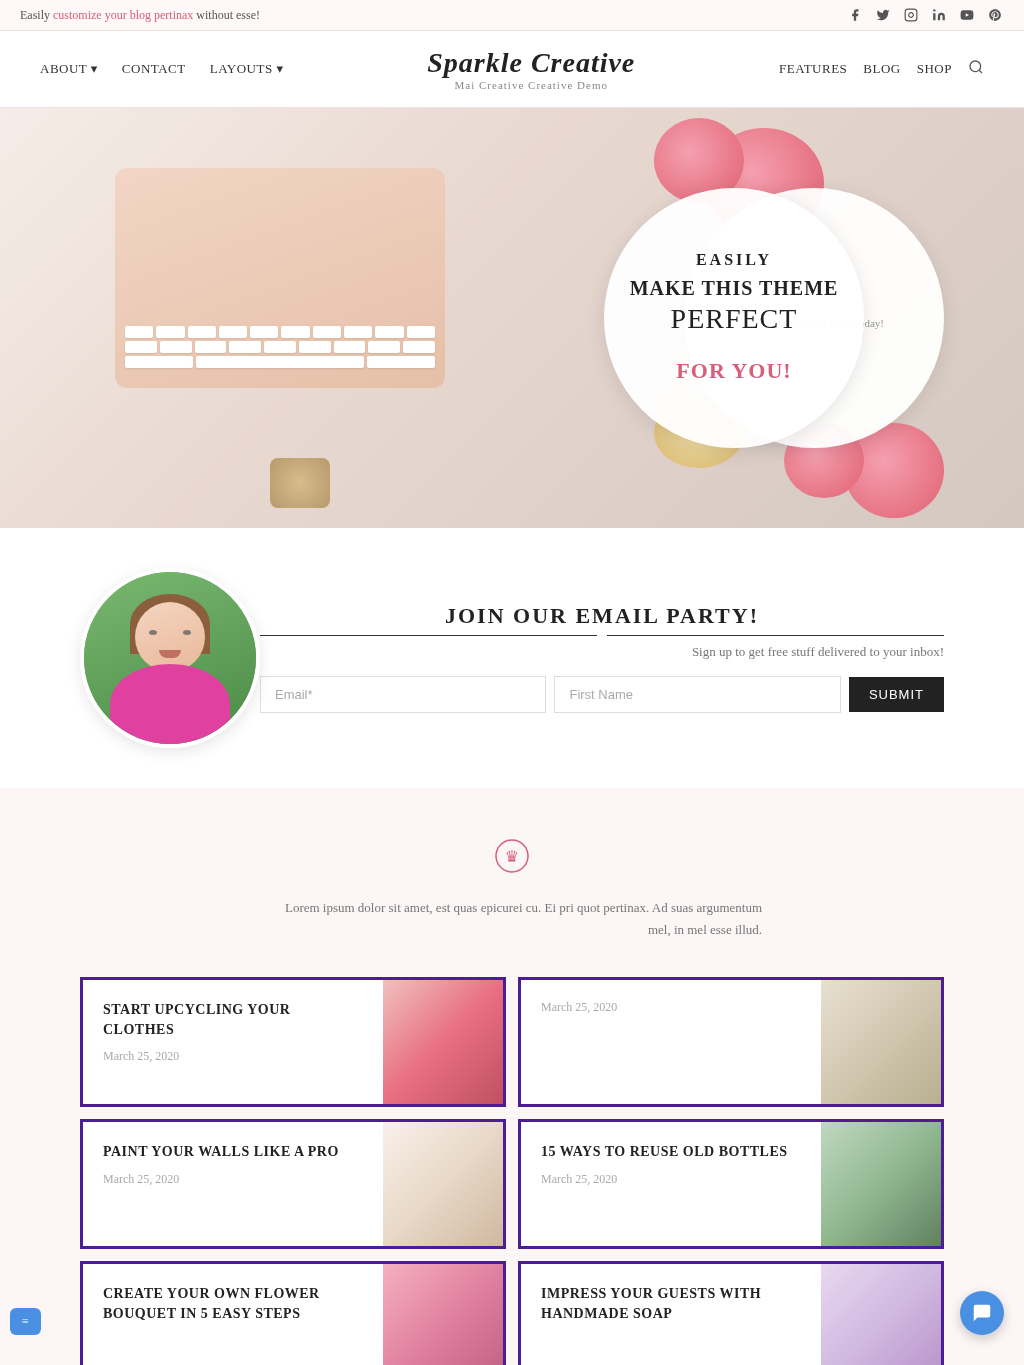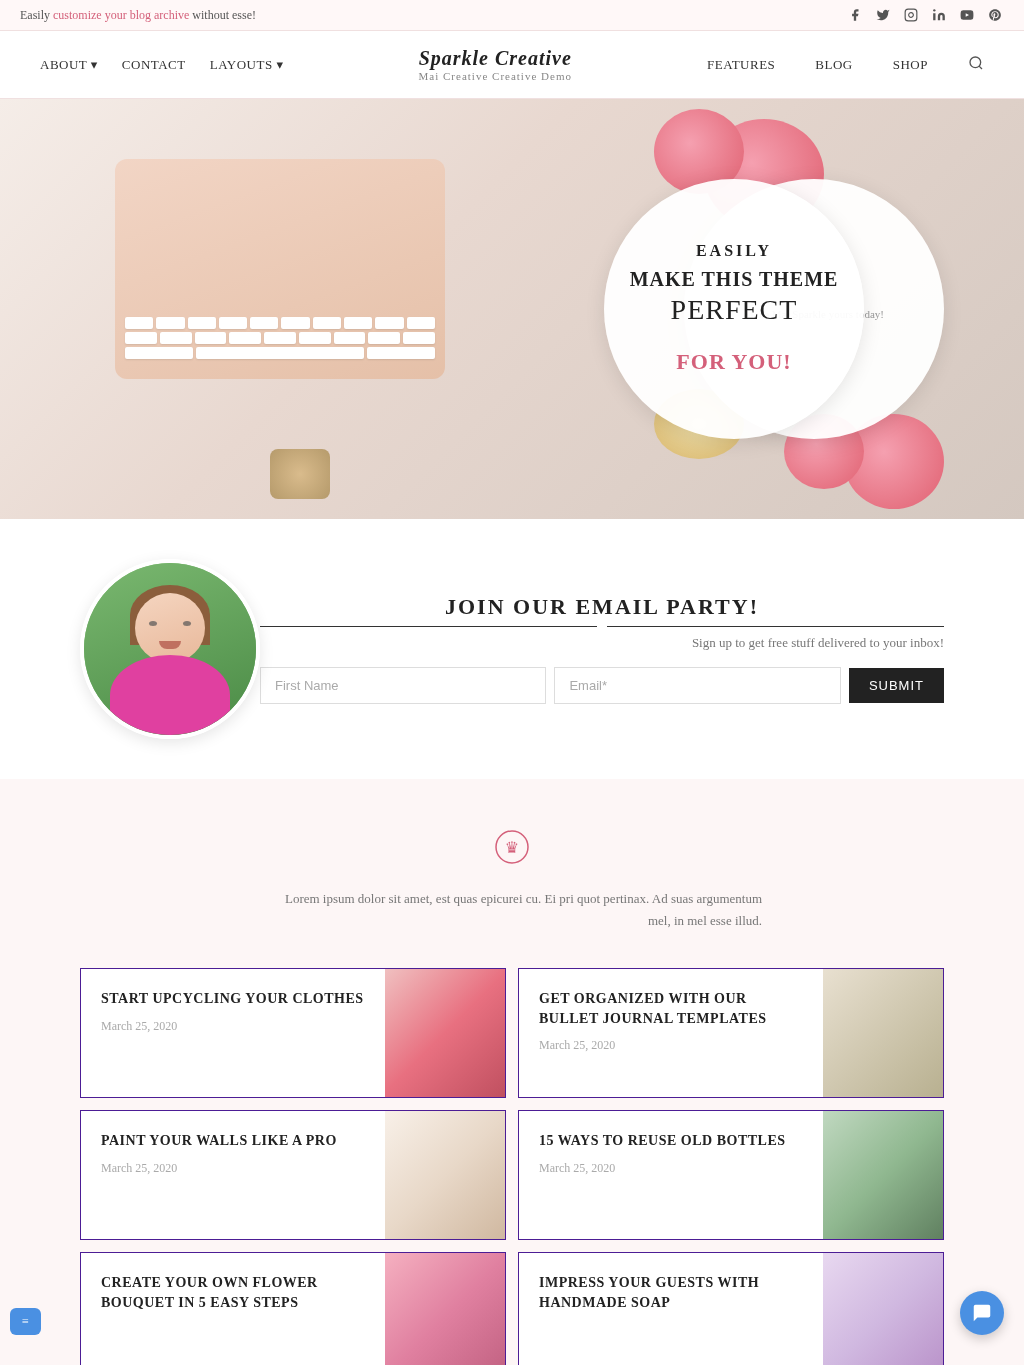--- a/index.html
+++ b/index.html
@@ -25,23 +25,23 @@
       background: #fff;
       padding: 16px 40px;
       display: flex;
       align-items: center;
       justify-content: space-between;
       border-bottom: 1px solid #f0e0e0;
     }
     .nav-left { display: flex; gap: 24px; align-items: center; font-size: 13px; letter-spacing: 0.5px; text-transform: uppercase; color: #333; }
     .nav-left a, .nav-right a { text-decoration: none; color: #333; cursor: pointer; font-size: 13px; letter-spacing: 0.5px; text-transform: uppercase; }
     .nav-center { text-align: center; }
-    .site-title { font-size: 20px; font-weight: 700; letter-spacing: 1px; color: #222; font-style: italic; }
+    .site-title { font-size: 28px; font-weight: 700; letter-spacing: 1px; color: #222; font-style: italic; }
     .site-subtitle { font-size: 11px; color: #888; letter-spacing: 1px; }
-    .nav-right { display: flex; gap: 40px; align-items: center; }
+    .nav-right { display: flex; gap: 16px; align-items: center; }
     .search-icon-btn { background: none; border: none; cursor: pointer; font-size: 16px; color: #555; }
 
     
     .hero {
       position: relative;
       width: 100%;
       height: 420px;
       overflow: hidden;
       background: #e8ddd8;
     }
@@ -170,21 +170,21 @@
     .section-icon { text-align: center; margin-bottom: 16px; font-size: 28px; color: #d4607a; }
     .section-title { text-align: center; font-size: 22px; font-weight: 900; letter-spacing: 3px; text-transform: uppercase; margin-bottom: 14px; color: #222; }
     .section-desc { text-align: right; font-size: 13px; color: #777; line-height: 1.7; margin-bottom: 36px; max-width: 500px; margin-left: auto; margin-right: auto; }
 
     
     .posts-grid { display: grid; grid-template-columns: 1fr 1fr; gap: 12px; }
     .post-card {
       background: #fff;
       display: flex;
       align-items: stretch;
-      border: 1px solid #4c1d95;
+      border: 3px solid #4c1d95;
       min-height: 130px;
     }
     .post-text { padding: 20px; flex: 1; }
     .post-title { font-size: 14px; font-weight: 900; letter-spacing: 0.5px; text-transform: uppercase; color: #222; margin-bottom: 10px; line-height: 1.4; }
     .post-date { font-size: 12px; color: #aaa; }
     .post-image {
       width: 120px;
       flex-shrink: 0;
       overflow: hidden;
       position: relative;
@@ -236,21 +236,21 @@
       display: flex;
       align-items: center;
       gap: 4px;
     }
   </style>
 </head>
 <body>
 
 <div class="top-bar">
   <div>
-    <span>Easily </span><a>customize your blog archive</a><span> without esse!</span>
+    <span>Easily </span><a>customize your blog pertinax</a><span> without esse!</span>
   </div>
   <div class="social-icons">
     <span class="social-icon">
       <svg width="14" height="14" viewBox="0 0 24 24" fill="#555">
           <path d="M18 2h-3a5 5 0 00-5 5v3H7v4h3v8h4v-8h3l1-4h-4V7a1 1 0 011-1h3z"></path>
         </svg>
     </span>
     <span class="social-icon">
       <svg width="14" height="14" viewBox="0 0 24 24" fill="#555">
           <path d="M23 3a10.9 10.9 0 01-3.14 1.53 4.48 4.48 0 00-7.86 3v1A10.66 10.66 0 013 4s-4 9 5 13a11.64 11.64 0 01-7 2c9 5 20 0 20-11.5a4.5 4.5 0 00-.08-.83A7.72 7.72 0 0023 3z"></path>
@@ -380,22 +380,22 @@
     </div>
   </div>
   <div class="email-form-area">
     <h2>JOIN OUR EMAIL PARTY!</h2>
     <div class="email-divider">
       <div class="email-divider-line"></div>
       <div class="email-divider-line"></div>
     </div>
     <p>Sign up to get free stuff delivered to your inbox!</p>
     <div class="email-inputs">
+      <input type="email" placeholder="Email*" style="">
       <input type="text" placeholder="First Name" style="">
-      <input type="email" placeholder="Email*" style="">
       <button class="submit-btn">Submit</button>
     </div>
   </div>
 </section>
 
 <section class="latest-posts">
   <div class="section-icon">
     <svg width="36" height="36" viewBox="0 0 36 36" fill="none">
       <circle cx="18" cy="18" r="16" stroke="#d4607a" stroke-width="1.5" fill="none"></circle>
       <text x="18" y="24" text-anchor="middle" font-size="16" fill="#d4607a">♛</text>
@@ -410,21 +410,20 @@
         <div class="post-title">START UPCYCLING YOUR CLOTHES</div>
         <div class="post-date">March 25, 2020</div>
       </div>
       <div class="post-image">
         <div class="post-image-inner img-upcycling" style="height:100%;"></div>
       </div>
     </div>
 
     <div class="post-card">
       <div class="post-text">
-        <div class="post-title">GET ORGANIZED WITH OUR BULLET JOURNAL TEMPLATES</div>
         <div class="post-date">March 25, 2020</div>
       </div>
       <div class="post-image">
         <div class="post-image-inner img-bullets" style="height:100%;"></div>
       </div>
     </div>
 
     <div class="post-card">
       <div class="post-text">
         <div class="post-title">PAINT YOUR WALLS LIKE A PRO</div>

